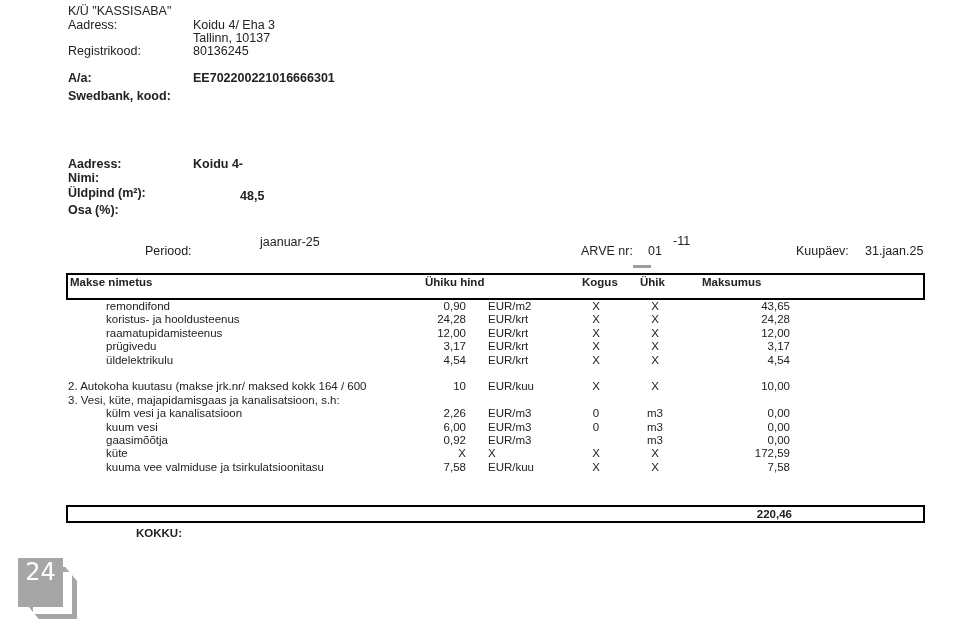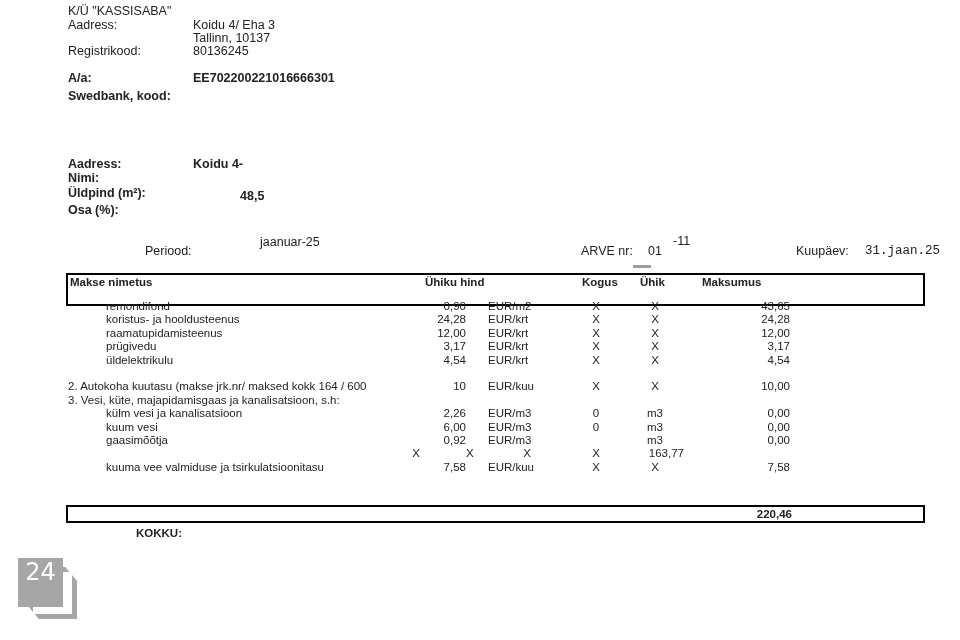--- a/index.html
+++ b/index.html
@@ -7,21 +7,21 @@
     width:960px;height:640px;background:#ffffff;
     font-family:"Liberation Sans", sans-serif;
     color:#222222;
   }
   .page{position:relative;width:960px;height:640px;overflow:hidden;background:#fff;}
   .abs{position:absolute;white-space:nowrap;}
   .t12{font-size:12.5px;line-height:13.5px;}
   .b{font-weight:bold;}
   
   .thead{
-    position:absolute;left:66px;top:273px;width:859px;height:33px;
+    position:absolute;left:66px;top:273px;width:859px;height:27px;
     border:2px solid #000;box-sizing:border-box;background:#fff;
   }
   .thead .abs{font-size:11.5px;font-weight:bold;top:0.5px;}
   
   .tbody{position:absolute;left:66px;top:300px;width:859px;}
   .row{
     display:grid;
     grid-template-columns:354px 46px 22px 78px 60px 58px 106px 1fr;
     height:13.4px;font-size:11.5px;line-height:13.4px;white-space:nowrap;
   }
@@ -76,21 +76,21 @@
   <span class="abs t12 b" style="left:68px;top:187px;">Üldpind (m²):</span>
   <span class="abs t12 b" style="left:240px;top:190px;">48,5</span>
   <span class="abs t12 b" style="left:68px;top:204px;">Osa (%):</span>
 
   <span class="abs t12" style="left:145px;top:245px;">Periood:</span>
   <span class="abs t12" style="left:260px;top:236px;">jaanuar-25</span>
   <span class="abs t12" style="left:565px;top:245px;margin-left:16px;">ARVE nr:</span>
   <span class="abs t12" style="left:648px;top:245px;">01</span>
   <span class="abs t12" style="left:673px;top:235px;">-11</span>
   <span class="abs t12" style="left:796px;top:245px;">Kuupäev:</span>
-  <span class="abs t12" style="left:865px;top:245px;font-family:Liberation Mono, monospace;">31.jaan.25</span>
+  <span class="abs t12" style="left:865px;top:245px;">31.jaan.25</span>
 
   <div class="artifact" style="left:633px;top:265px;width:18px;height:3px;"></div>
   <div class="artifact" style="left:627px;top:286px;width:30px;height:3px;"></div>
 
   <div class="thead">
     <span class="abs" style="left:2px;">Makse nimetus</span>
     <span class="abs" style="left:357px;">Ühiku hind</span>
     <span class="abs" style="left:514px;">Kogus</span>
     <span class="abs" style="left:552px;padding-left:20px;">Ühik</span>
     <span class="abs" style="left:634px;">Maksumus</span>
@@ -213,26 +213,27 @@
       <span class="c-price">0,92</span>
       <span></span>
       <span class="c-punit">EUR/m3</span>
       <span class="c-qty"></span>
       <span class="c-qunit">m3</span>
       <span class="c-total">0,00</span>
       <span></span>
     </div>
 
     <div class="row indent">
+      <span class="c-name">küte</span>
       <span class="c-price">X</span>
       <span></span>
       <span class="c-punit">X</span>
       <span class="c-qty">X</span>
       <span class="c-qunit">X</span>
-      <span class="c-total">163,77</span>
+      <span class="c-total">172,59</span>
       <span></span>
     </div>
 
     <div class="row indent">
       <span class="c-name">kuuma vee valmiduse ja tsirkulatsioonitasu</span>
       <span class="c-price">7,58</span>
       <span></span>
       <span class="c-punit">EUR/kuu</span>
       <span class="c-qty">X</span>
       <span class="c-qunit">X</span>

